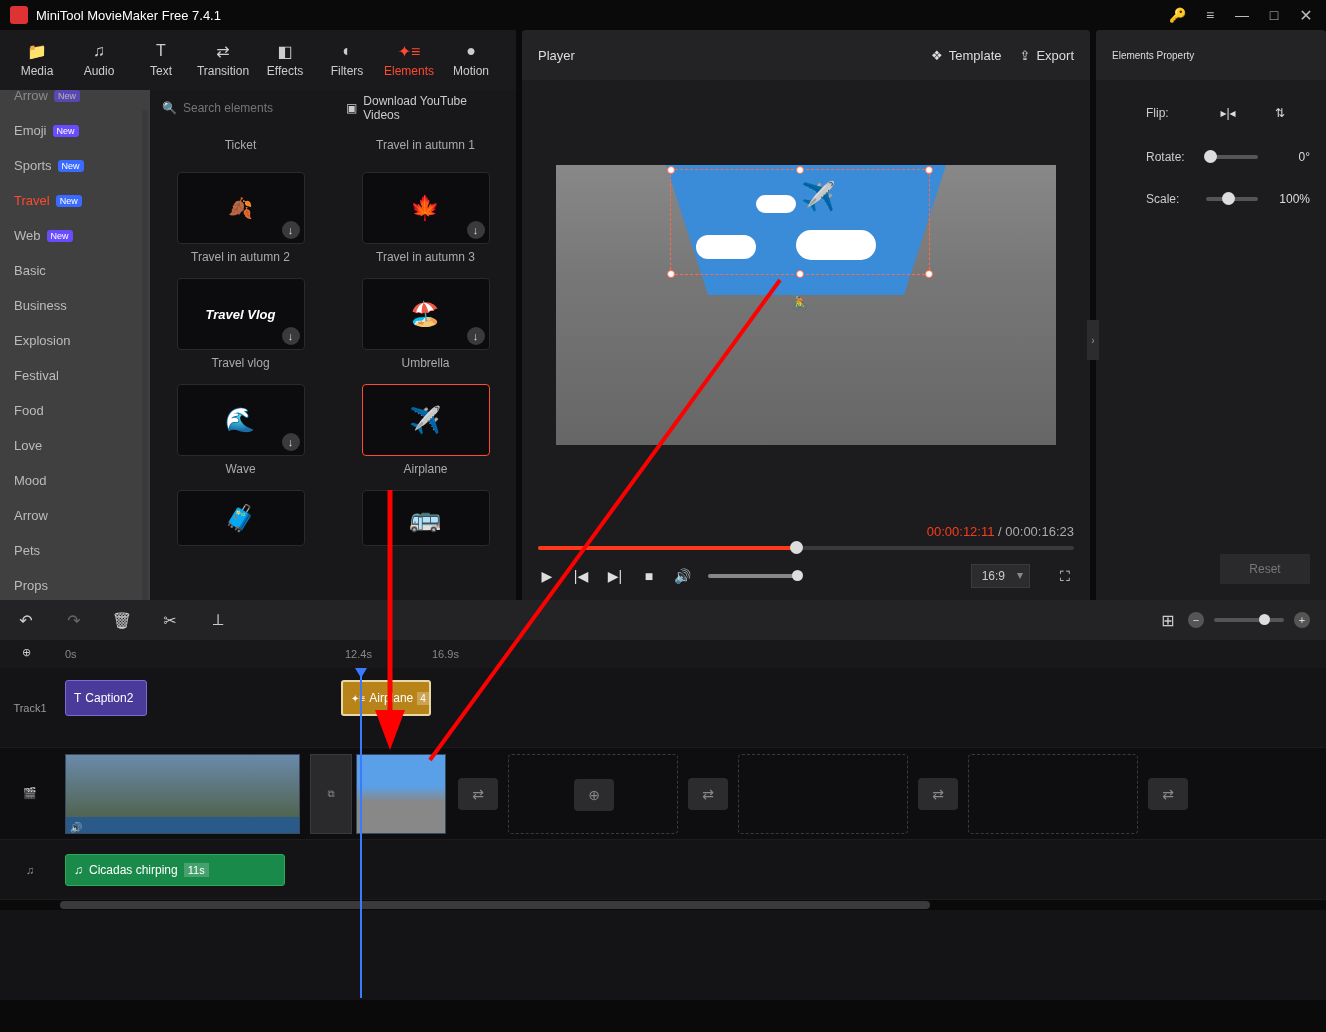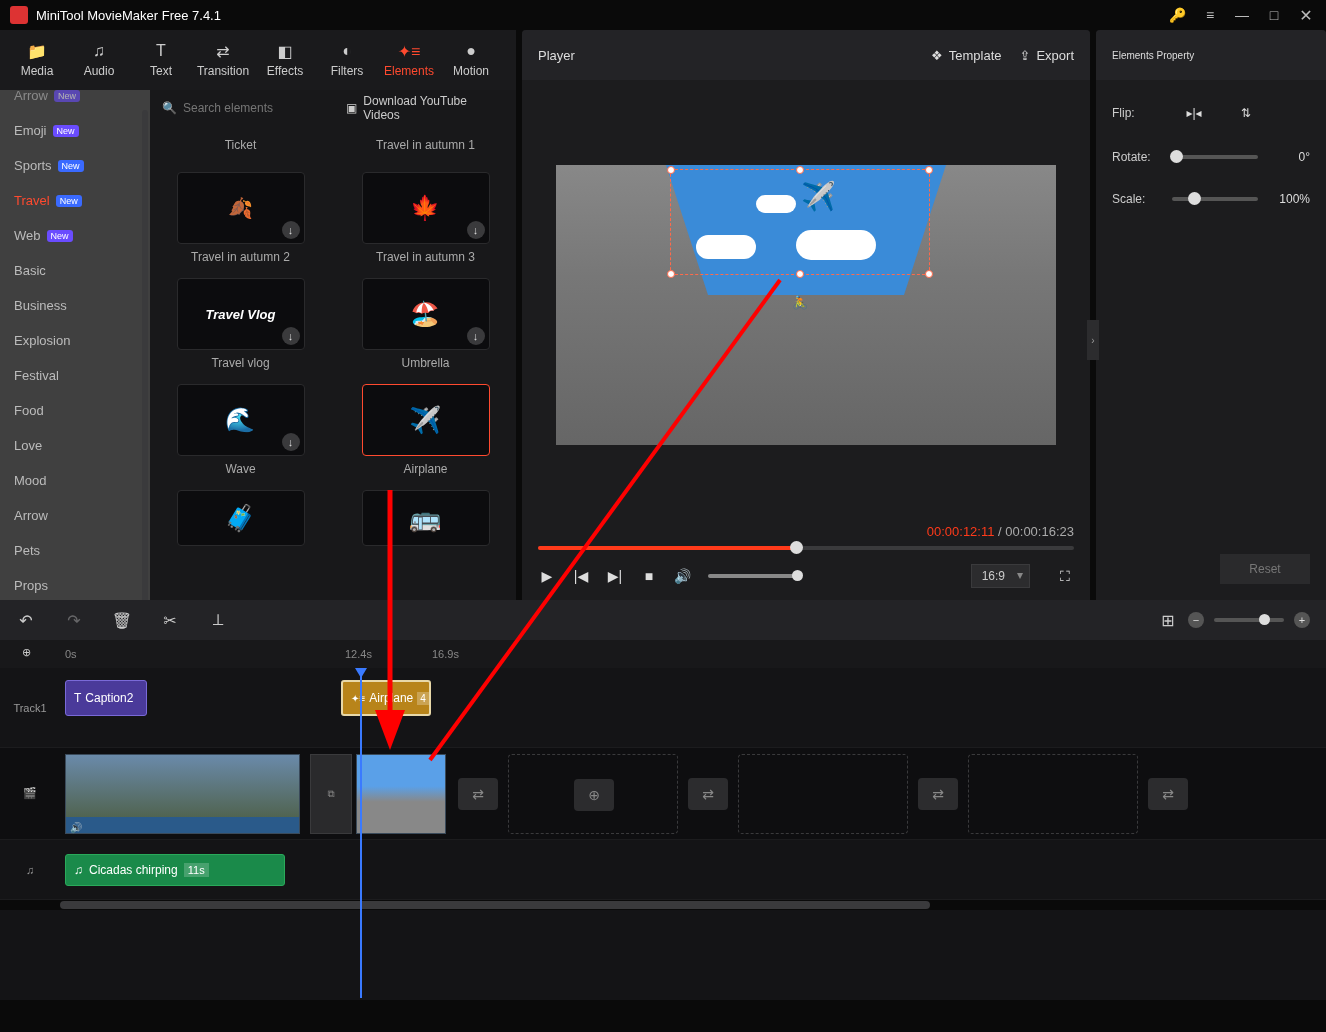--- a/index.html
+++ b/index.html
@@ -59,21 +59,21 @@
 .tb-ctrls { display:flex; align-items:center; gap:16px; }
 .tb-btn { width:18px; height:18px; color:#ddd; cursor:pointer; display:flex; align-items:center; justify-content:center; font-size:14px; }
 .vol-slider { width:90px; height:4px; background:#888; border-radius:2px; position:relative; }
 .vol-slider .knob { position:absolute; right:-5px; top:-4px; width:11px; height:11px; background:#ddd; border-radius:50%; }
 .aspect-sel { margin-left:auto; background:#2c2c2e; border:1px solid #3a3a3c; padding:4px 24px 4px 10px; font-size:12px; color:#ccc; position:relative; }
 .aspect-sel::after { content:"▾"; position:absolute; right:6px; top:3px; color:#888; }
 .fs { margin-left:10px; }
 
 .prop-panel { width:230px; background:#1c1c1e; margin-left:6px; display:flex; flex-direction:column; border-radius:4px 4px 0 0; }
 .prop-hdr { height:50px; display:flex; align-items:center; padding:0 16px; background:#232326; font-size:10px; color:#ddd; border-radius:4px 4px 0 0; }
-.prop-body { padding:24px 16px; flex:1; }
+.prop-body { padding:24px 16px; flex:1;margin-left:34px; }
 .prop-row { display:flex; align-items:center; margin-bottom:28px; font-size:12px; color:#ccc; }
 .prop-row .lbl { width:50px; }
 .flip-btn { width:24px; height:18px; margin-left:20px; display:flex; align-items:center; justify-content:center; color:#ddd; cursor:pointer; }
 .slider { flex:1; height:4px; background:#555; border-radius:2px; position:relative; margin:0 10px; }
 .slider .knob { position:absolute; top:-5px; width:13px; height:13px; background:#ddd; border-radius:50%; }
 .prop-row .val { width:42px; text-align:right; color:#ddd; }
 .reset-btn { margin:auto 16px 16px auto; width:90px; height:30px; background:#2a2a2c; color:#777; font-size:12px; display:flex; align-items:center; justify-content:center; }
 .collapse-tab { position:absolute; right:227px; top:320px; width:12px; height:40px; background:#2c2c2e; display:flex; align-items:center; justify-content:center; color:#999; font-size:10px; cursor:pointer; }
 
 .timeline { height:400px; background:#141416; }

